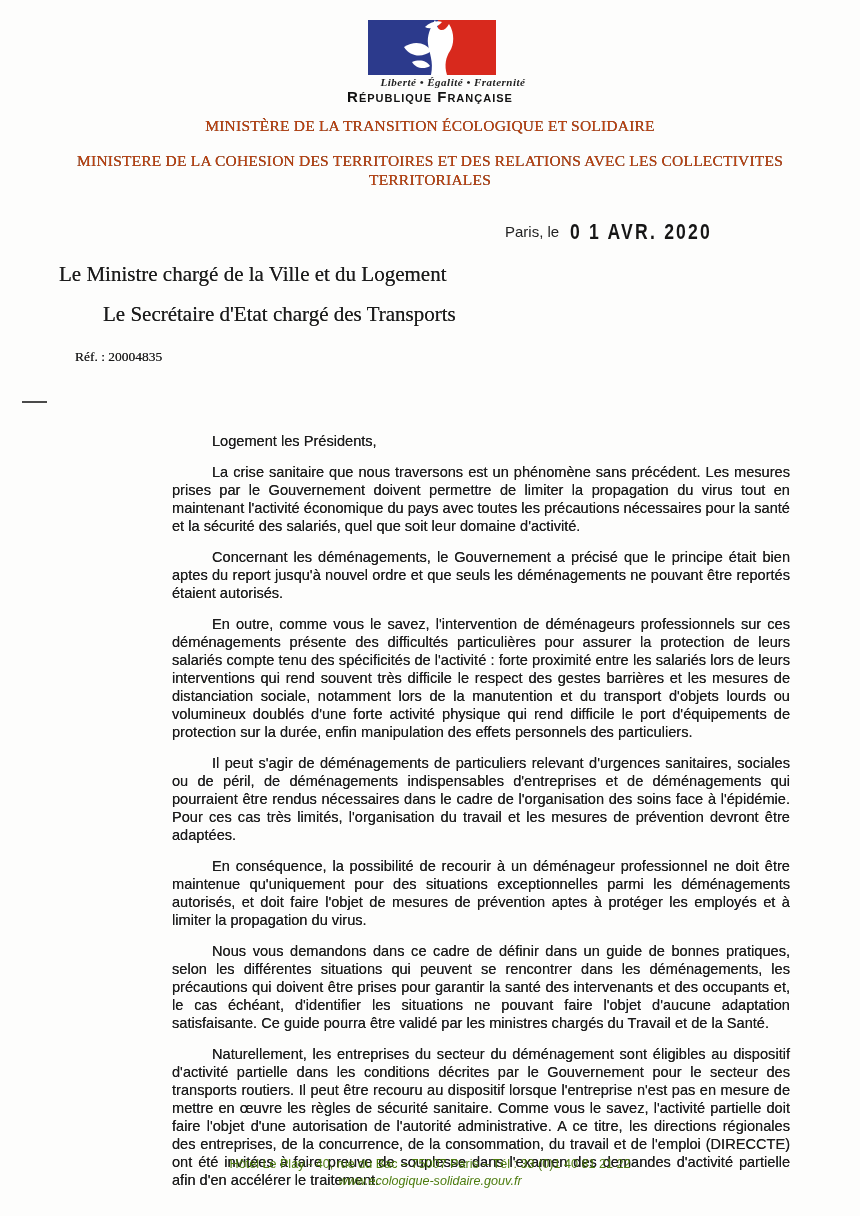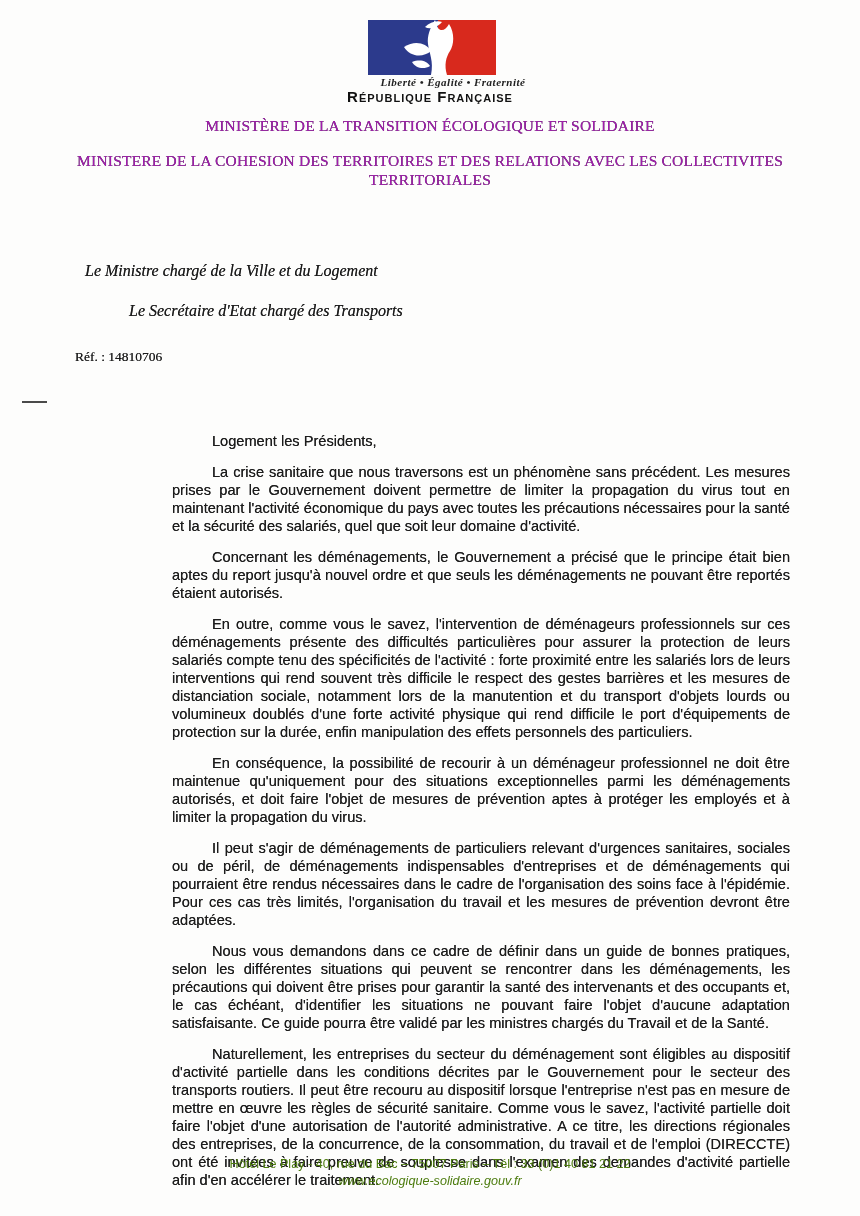--- a/index.html
+++ b/index.html
@@ -28,43 +28,43 @@
     font-family:Liberation Sans, sans-serif;
     font-variant:small-caps;
     font-weight:bold;
     font-size:15px;letter-spacing:1px;color:#111;
   }
   .ministry{
     position:absolute;left:40px;right:40px;
     text-align:center;
     font-family:"Liberation Serif", serif;
     font-size:15.5px;line-height:19px;
-    color:#a21caf;
+    color:#c2410c;
     text-shadow:0 0 .5px #333;
     letter-spacing:.2px;
   }
   .ministry-1{top:116px;}
   .ministry-2{top:151px;left:55px;right:55px;}
   
   .dateline{position:absolute;top:219px;left:505px;white-space:nowrap;}
   .dateline .prefix{font-size:15px;color:#222;}
   .date-stamp{
     display:inline-block;
     font-family:"Liberation Sans", sans-serif;
     font-weight:bold;font-size:20px;letter-spacing:2.5px;
     transform:scaleX(.88) scaleY(1.12);
     transform-origin:left center;
     position:relative;top:1px;margin-left:6px;
     color:#161616;
   }
   
   .sender{
-    position:absolute;left:85px;
+    position:absolute;left:59px;
     font-family:"Liberation Serif", serif;
-    font-style:italic;font-size:16px;color:#1b1b1b;
+    font-size:21px;color:#1b1b1b;
     text-shadow:0 0 .4px #444;
   }
   .sender-1{top:262px;}
   .sender-2{top:302px;margin-left:44px;}
   .reference{
     position:absolute;left:75px;top:349px;
     font-family:"Liberation Serif", serif;
     font-size:13.5px;color:#1b1b1b;
     text-shadow:0 0 .4px #555;
   }
@@ -108,35 +108,39 @@
       <path d="M57,7 C62,2 69,0 74,2 C70,7 62,10 57,7 Z" fill="#ffffff"></path>
       <path d="M44,42 C52,39 59,41 62,46 C56,50 47,48 44,42 Z" fill="#ffffff"></path>
     </svg>
   </div>
   <div class="motto">Liberté • Égalité • Fraternité</div>
   <div class="republic">République Française</div>
 
   <div class="ministry ministry-1">MINISTÈRE DE LA TRANSITION ÉCOLOGIQUE ET SOLIDAIRE</div>
   <div class="ministry ministry-2">MINISTERE DE LA COHESION DES TERRITOIRES ET DES RELATIONS AVEC LES COLLECTIVITES TERRITORIALES</div>
 
+  <div class="dateline">
+    <span class="prefix">Paris, le</span>
+    <span class="date-stamp">0 1  AVR.  2020</span>
+  </div>
 
   <div class="sender sender-1">Le Ministre chargé de la Ville et du Logement</div>
   <div class="sender sender-2">Le Secrétaire d'Etat chargé des Transports</div>
 
-  <div class="reference">Réf. : 14810706</div>
+  <div class="reference">Réf. : 20004835</div>
 
   <div class="margin-dash"></div>
 
   <div class="letter">
     <div class="salutation">Logement les Présidents,</div>
     <p>La crise sanitaire que nous traversons est un phénomène sans précédent. Les mesures prises par le Gouvernement doivent permettre de limiter la propagation du virus tout en maintenant l'activité économique du pays avec toutes les précautions nécessaires pour la santé et la sécurité des salariés, quel que soit leur domaine d'activité.</p>
     <p>Concernant les déménagements, le Gouvernement a précisé que le principe était bien aptes du report jusqu'à nouvel ordre et que seuls les déménagements ne pouvant être reportés étaient autorisés.</p>
     <p>En outre, comme vous le savez, l'intervention de déménageurs professionnels sur ces déménagements présente des difficultés particulières pour assurer la protection de leurs salariés compte tenu des spécificités de l'activité : forte proximité entre les salariés lors de leurs interventions qui rend souvent très difficile le respect des gestes barrières et les mesures de distanciation sociale, notamment lors de la manutention et du transport d'objets lourds ou volumineux doublés d'une forte activité physique qui rend difficile le port d'équipements de protection sur la durée, enfin manipulation des effets personnels des particuliers.</p>
+    <p>Il peut s'agir de déménagements de particuliers relevant d'urgences sanitaires, sociales ou de péril, de déménagements indispensables d'entreprises et de déménagements qui pourraient être rendus nécessaires dans le cadre de l'organisation des soins face à l'épidémie. Pour ces cas très limités, l'organisation du travail et les mesures de prévention devront être adaptées.</p>
     <p>En conséquence, la possibilité de recourir à un déménageur professionnel ne doit être maintenue qu'uniquement pour des situations exceptionnelles parmi les déménagements autorisés, et doit faire l'objet de mesures de prévention aptes à protéger les employés et à limiter la propagation du virus.</p>
-    <p>Il peut s'agir de déménagements de particuliers relevant d'urgences sanitaires, sociales ou de péril, de déménagements indispensables d'entreprises et de déménagements qui pourraient être rendus nécessaires dans le cadre de l'organisation des soins face à l'épidémie. Pour ces cas très limités, l'organisation du travail et les mesures de prévention devront être adaptées.</p>
     <p>Nous vous demandons dans ce cadre de définir dans un guide de bonnes pratiques, selon les différentes situations qui peuvent se rencontrer dans les déménagements, les précautions qui doivent être prises pour garantir la santé des intervenants et des occupants et, le cas échéant, d'identifier les situations ne pouvant faire l'objet d'aucune adaptation satisfaisante. Ce guide pourra être validé par les ministres chargés du Travail et de la Santé.</p>
     <p>Naturellement, les entreprises du secteur du déménagement sont éligibles au dispositif d'activité partielle dans les conditions décrites par le Gouvernement pour le secteur des transports routiers. Il peut être recouru au dispositif lorsque l'entreprise n'est pas en mesure de mettre en œuvre les règles de sécurité sanitaire. Comme vous le savez, l'activité partielle doit faire l'objet d'une autorisation de l'autorité administrative. A ce titre, les directions régionales des entreprises, de la concurrence, de la consommation, du travail et de l'emploi (DIRECCTE) ont été invitées à faire preuve de souplesse dans l'examen des demandes d'activité partielle afin d'en accélérer le traitement.</p>
   </div>
 
   <div class="footer">
     <div class="address">Hôtel Le Play - 40, rue du Bac – 75007 Paris – Tél : 33 (0)1 40 81 21 22</div>
     <div class="website">www.ecologique-solidaire.gouv.fr</div>
   </div>
 
 </div>

